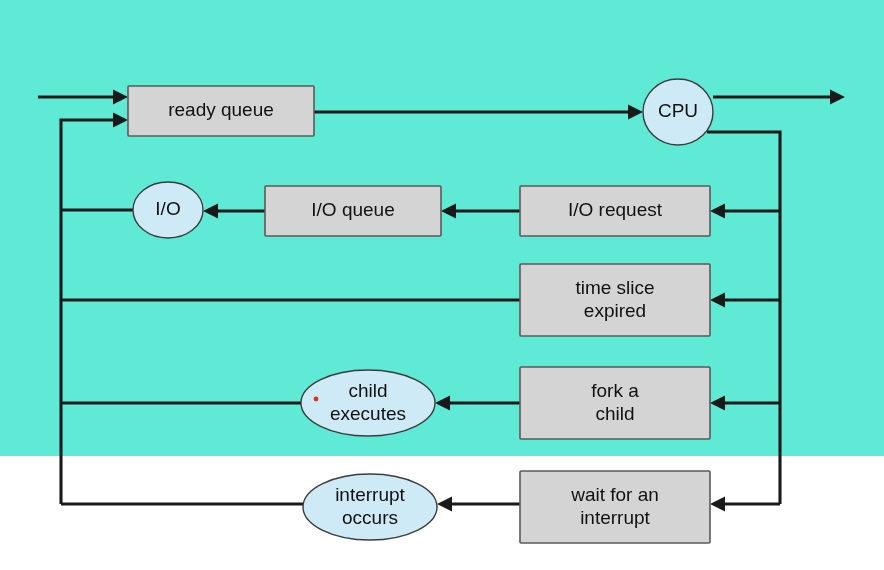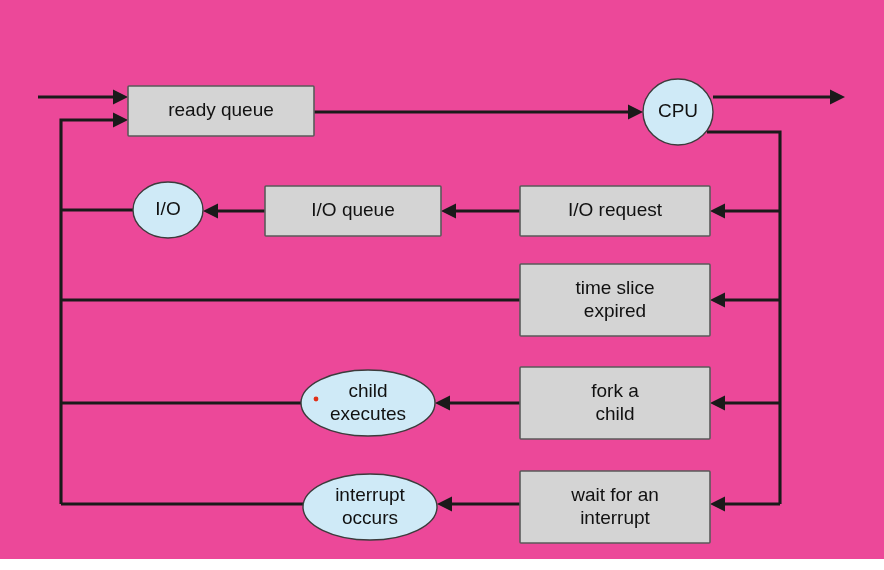--- a/index.html
+++ b/index.html
@@ -10,22 +10,22 @@
   }
   body {
     width: 884px;
     height: 570px;
     font-family: "Liberation Sans", sans-serif;
     overflow: hidden;
   }
   #diagram-root {
     position: relative;
     width: 884px;
-    height: 559px;
-    background: #ec4899;
+    height: 456px;
+    background: #5eead4;
     text-decoration: underline;
   }
   svg#queueing-diagram {
     display: block;
     width: 884px;
     height: 570px;
   }
   .node-rect {
     stroke: #5a5a5a;
     stroke-width: 1.6;

